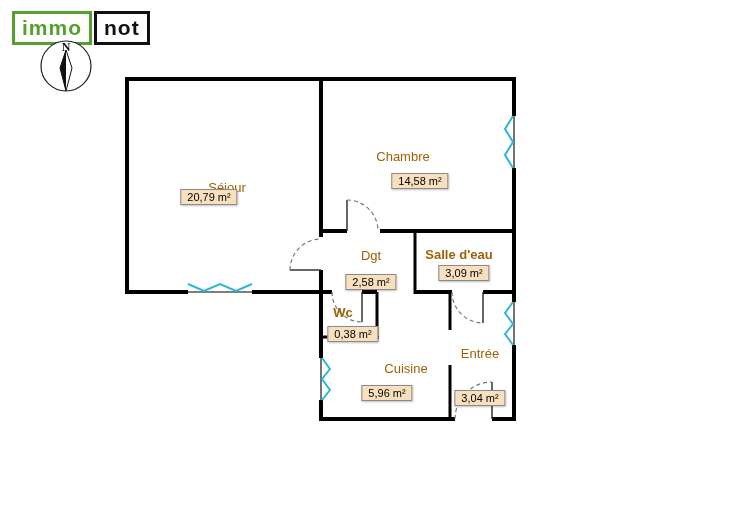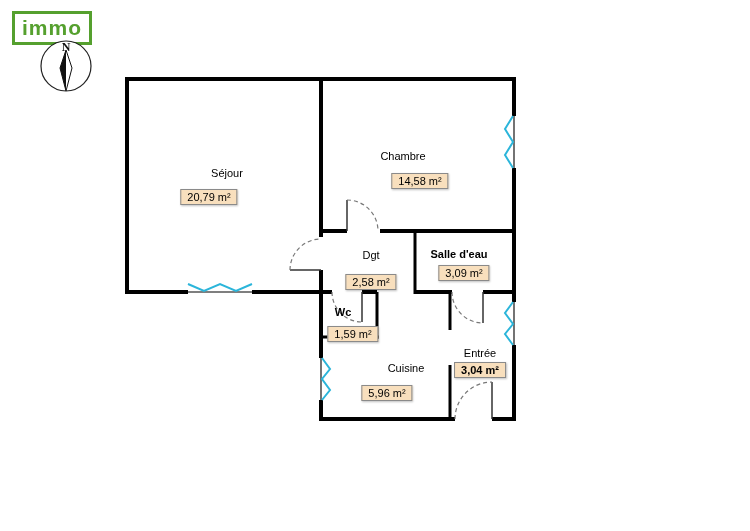--- a/index.html
+++ b/index.html
@@ -39,38 +39,39 @@
   }
   .logo-not {
     border:3px solid var(--logo-dark,#111); color:var(--logo-dark,#111);
     font-weight:bold; font-size:21px; line-height:26px; padding:1px 7px;
     letter-spacing:1px; background:#fff; margin-left:2px;
   }
 
   
   .room-label {
     position:absolute; transform:translate(-50%,-50%);
-    font-size:11px; color:#000000; white-space:nowrap;
+    font-size:13px; color:#a16207; white-space:nowrap;
   }
   .area-box {
     position:absolute; transform:translate(-50%,-50%);
     font-size:11px; color:#000; white-space:nowrap;
     background:var(--area-box-bg,#f8dfbd);
     border:1px solid var(--area-box-border,#8a8a8a);
     padding:1px 6px;
     box-shadow:1px 1px 2px rgba(0,0,0,.25);
   }
 </style>
 </head>
 <body>
 
 <div class="stage">
 
   <div class="logo">
     <span class="logo-immo">immo</span>
+    <span class="logo-not">not</span>
   </div>
 
   <svg class="plan-svg" width="750" height="531" viewBox="0 0 750 531">
 
     <g>
       <circle class="compass-circle" cx="66" cy="66" r="25"></circle>
       <polygon class="needle-outline" points="66,50 72,68 66,91 60,68"></polygon>
       <polygon class="needle-half" points="66,50 60,68 66,91"></polygon>
     </g>
 
@@ -128,29 +129,29 @@
       <line class="door-leaf" x1="483" y1="292" x2="483" y2="323"></line>
       <path class="door-arc" d="M452,292 A31,31 0 0 0 483,323"></path>
 
       <line class="door-leaf" x1="492" y1="419" x2="492" y2="382"></line>
       <path class="door-arc" d="M455,419 A37,37 0 0 1 492,382"></path>
     </g>
   </svg>
 
   <div class="compass-n" style="left:66px; top:47px;">N</div>
 
-  <div class="room-label" style="left:227px; top:173px;">Séjour</div>
+  <div class="room-label" style="left:227px; top:187px;">Séjour</div>
   <div class="room-label" style="left:403px; top:156px;">Chambre</div>
   <div class="room-label" style="left:371px; top:255px;">Dgt</div>
   <div class="room-label" style="left:459px; top:254px;font-weight:bold;">Salle d'eau</div>
   <div class="room-label" style="left:343px; top:312px;font-weight:bold;">Wc</div>
   <div class="room-label" style="left:386px; top:368px;margin-left:20px;">Cuisine</div>
   <div class="room-label" style="left:480px; top:353px;">Entrée</div>
 
   <div class="area-box" style="left:209px; top:197px;">20,79 m²</div>
   <div class="area-box" style="left:420px; top:181px;">14,58 m²</div>
   <div class="area-box" style="left:371px; top:282px;">2,58 m²</div>
   <div class="area-box" style="left:464px; top:273px;">3,09 m²</div>
-  <div class="area-box" style="left:353px; top:334px;">1,59 m²</div>
+  <div class="area-box" style="left:353px; top:334px;">0,38 m²</div>
   <div class="area-box" style="left:387px; top:393px;">5,96 m²</div>
-  <div class="area-box" style="left:480px; top:370px;font-weight:bold;">3,04 m²</div>
+  <div class="area-box" style="left:480px; top:398px;">3,04 m²</div>
 
 </div>
 
 </body></html>

